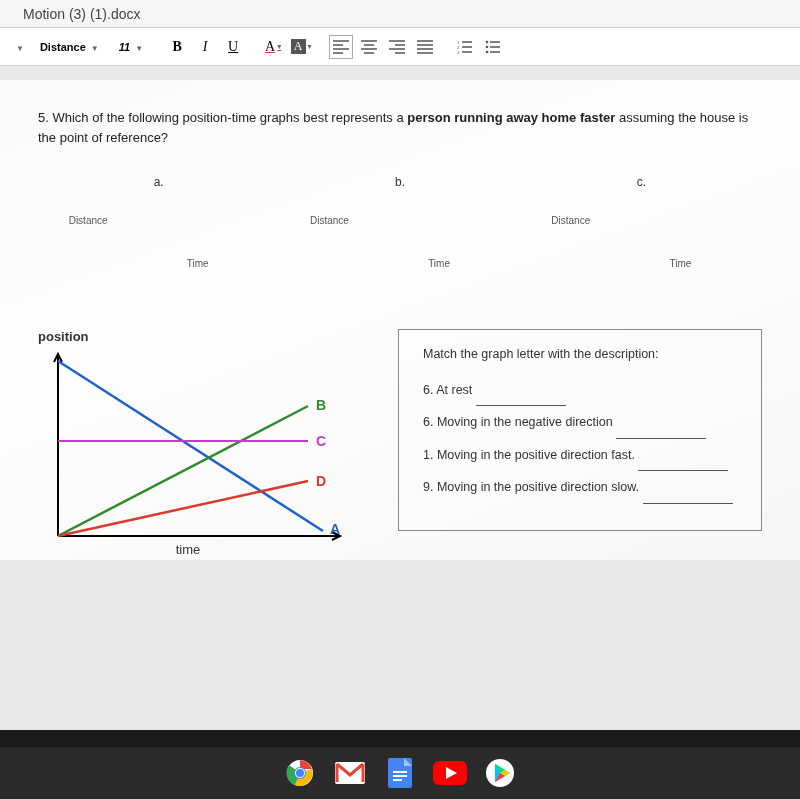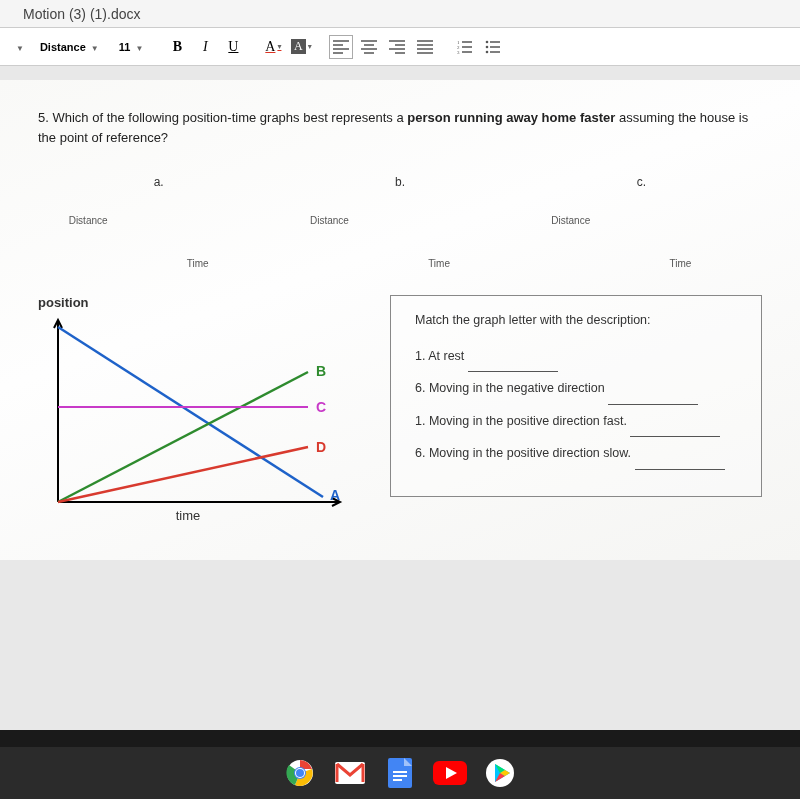--- a/index.html
+++ b/index.html
@@ -31,21 +31,21 @@
     padding: 6px 8px;
     display: flex;
     align-items: center;
     gap: 4px;
     height: 38px;
     font-size: 12px;
   }
   .tb-drop { padding: 2px 6px; cursor: pointer; }
   .caret { font-size: 8px; margin-left: 2px; color: #666; }
   .font-name { padding: 2px 10px 2px 6px; min-width: 70px; font-weight: bold; font-size: 11px; }
-  .font-size { padding: 2px 6px; font-weight: bold; font-size: 11px; }
+  .font-size { padding: 2px 6px; font-weight: bold; font-size: 11px; font-style: italic; }
   .tb-btn {
     width: 24px; height: 24px;
     display: flex; align-items: center; justify-content: center;
     font-family: Georgia, serif;
     font-size: 14px;
     cursor: pointer;
   }
   .bold { font-weight: bold; }
   .italic { font-style: italic; }
   .underline { text-decoration: underline; }
@@ -85,22 +85,22 @@
     font-size: 10px;
     color: #555;
     align-items: center;
   }
   .axis-cell { width: 180px; position: relative; height: 40px; }
   .axis-y { position: absolute; left: 0; top: -4px; font-size:10px; }
   .axis-x { position: absolute; right: 40px; bottom: -10px; font-size:10px; }
 
   .bottom-section {
     display: flex;
-    gap: 22px;
-    margin-top: 36px;
+    gap: 30px;
+    margin-top: 70px;
     align-items: flex-start;
   }
   .chart-wrap { width: 330px; }
   .chart-title { font-size: 13px; font-weight: bold; color: #333; margin-bottom: 2px; }
 
   .match-box {
     border: 1px solid #888;
     padding: 16px 18px 26px 24px;
     width: 390px;
     font-size: 12.5px;
@@ -245,24 +245,24 @@
           <text x="278" y="64" font-size="14" font-weight="bold" fill="#2E8B2E">B</text>
           <text x="278" y="100" font-size="14" font-weight="bold" fill="#C83AC8">C</text>
           <text x="278" y="140" font-size="14" font-weight="bold" fill="#D83A2E">D</text>
           <text x="292" y="188" font-size="14" font-weight="bold" fill="#1E62C9">A</text>
           <text x="150" y="208" font-size="13" fill="#333" text-anchor="middle">time</text>
         </svg>
       </div>
 
       <div class="match-box">
         <div class="hdr">Match the graph letter with the description:</div>
-        <div><span>1. At rest</span> <span class="blank"></span></div>
+        <div><span>6. At rest</span> <span class="blank"></span></div>
         <div><span>6. Moving in the negative direction</span> <span class="blank"></span></div>
         <div><span>1. Moving in the positive direction fast.</span> <span class="blank"></span></div>
-        <div><span>6. Moving in the positive direction slow.</span> <span class="blank"></span></div>
+        <div><span>9. Moving in the positive direction slow.</span> <span class="blank"></span></div>
       </div>
 
     </div>
   </div>
 </div>
 
 <div class="taskbar">
   <div class="task-icon">
     <svg width="30" height="30" viewBox="0 0 30 30">
         <circle cx="15" cy="15" r="13" fill="#fff"></circle>

